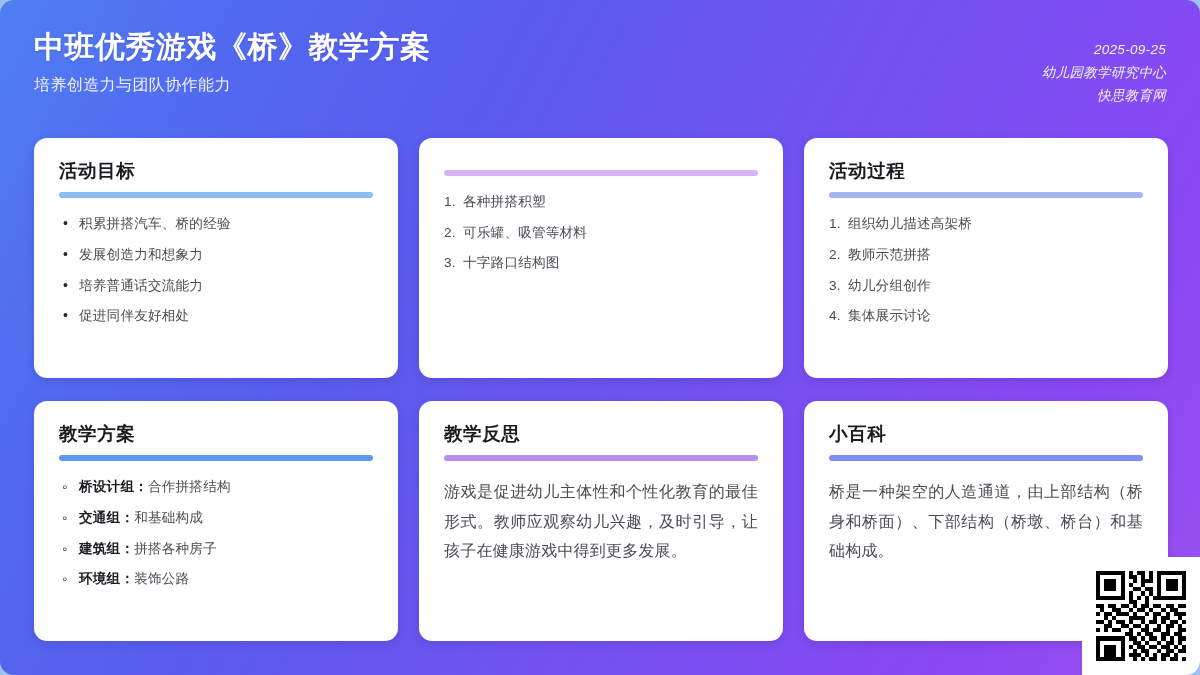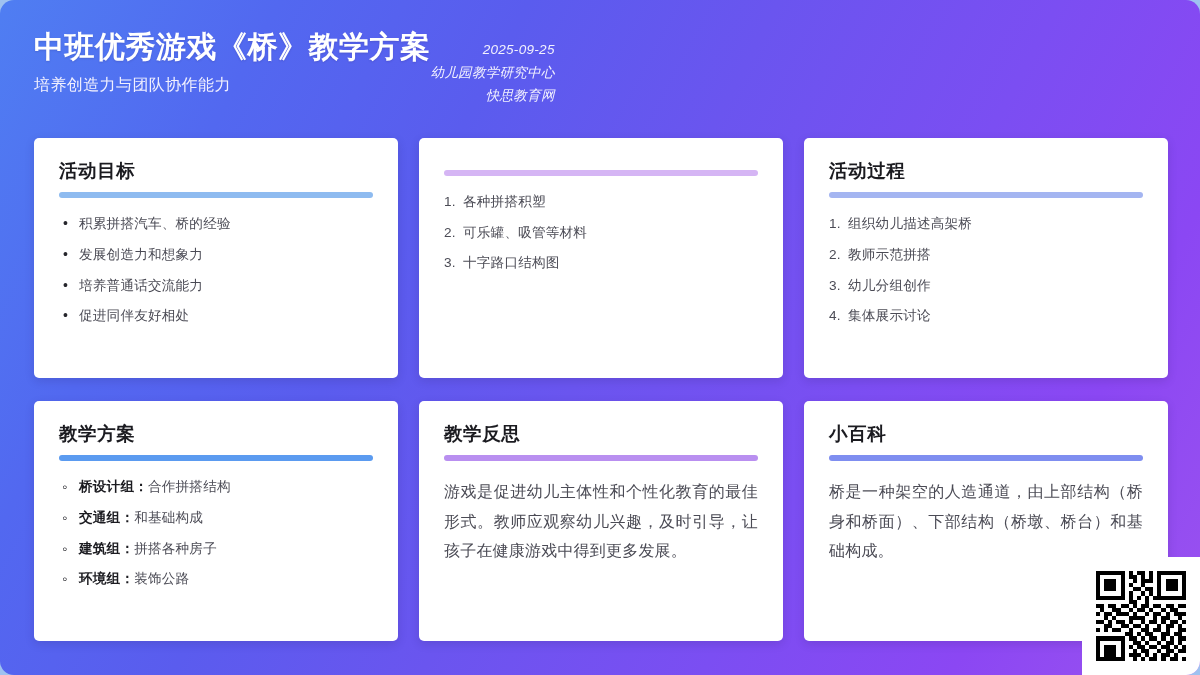--- a/index.html
+++ b/index.html
@@ -32,21 +32,23 @@
     overflow: hidden;
   }
 
   
   .header {
     position: absolute;
     top: 0; left: 0; right: 0;
     height: 132px;
     display: flex;
     align-items: flex-start;
+    justify-content: space-between;
     padding: 26px 34px 0 34px;
+    gap: 20px;
   }
   .header-left { padding-top: 2px; }
   .title {
     color: #ffffff;
     font-size: 30px;
     font-weight: bold;
     letter-spacing: 0.5px;
     line-height: 1.28;
     text-shadow: 0 1px 2px rgba(40,30,90,0.18);
   }
@@ -78,21 +80,21 @@
     bottom: 34px;
     display: grid;
     grid-template-columns: repeat(3, 1fr);
     grid-template-rows: repeat(2, 1fr);
     column-gap: 21px;
     row-gap: 23px;
   }
 
   .card {
     background: #ffffff;
-    border-radius: 5px;
+    border-radius: 13px;
     padding: 22px 25px 20px 25px;
     box-shadow: 0 3px 10px rgba(40,25,90,0.16);
     overflow: hidden;
   }
 
   .card-title {
     font-size: 18.5px;
     font-weight: bold;
     color: #1b1b20;
     letter-spacing: 0.6px;

